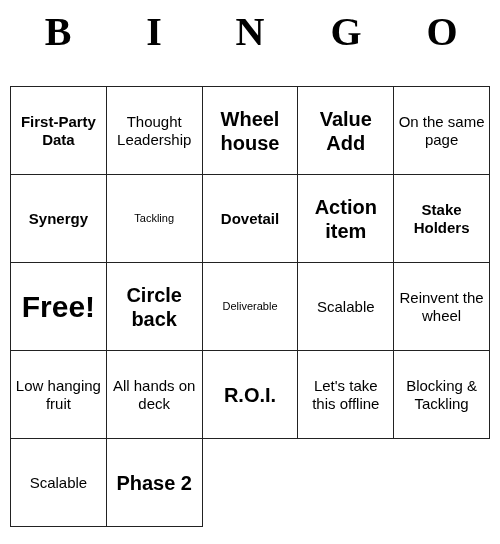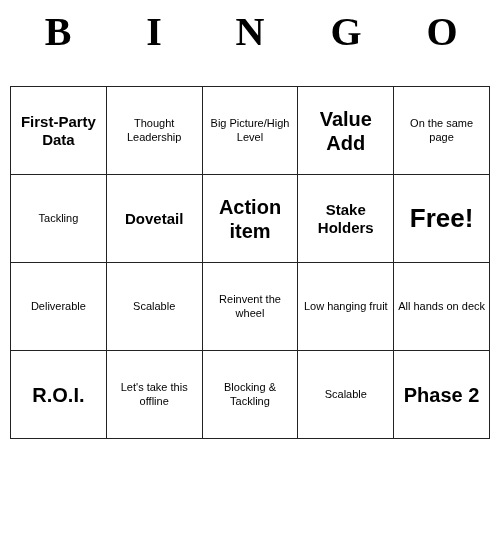--- a/index.html
+++ b/index.html
@@ -69,29 +69,29 @@
       font-size: 20px;
       font-weight: bold;
     }
 
     .size-medium {
       font-size: 15px;
       font-weight: bold;
     }
 
     .size-normal {
-      font-size: 11px;
+      font-size: 15px;
     }
 
     .size-small {
       font-size: 11px;
     }
 
     .free-cell {
-      font-size: 26px;
+      font-size: 30px;
       font-weight: bold;
     }
   </style>
 </head>
 <body>
 
 <div class="bingo-container">
   <div class="bingo-header">
     <div class="bingo-letter">B</div>
     <div class="bingo-letter">I</div>
@@ -100,42 +100,48 @@
     <div class="bingo-letter">O</div>
   </div>
   <div class="bingo-grid" id="grid-container">
   <div class="bingo-cell">
         <span class="size-medium">First-Party Data</span>
       </div>
       <div class="bingo-cell">
         <span class="size-normal">Thought Leadership</span>
       </div>
       <div class="bingo-cell">
-        <span class="size-small">Big Picture/High Level</span>
+        <span class="size-large">Wheel house</span>
       </div>
       <div class="bingo-cell">
         <span class="size-large">Value Add</span>
       </div>
       <div class="bingo-cell">
         <span class="size-normal">On the same page</span>
+      </div>
+      <div class="bingo-cell">
+        <span class="size-medium">Synergy</span>
       </div>
       <div class="bingo-cell">
         <span class="size-small">Tackling</span>
       </div>
       <div class="bingo-cell">
         <span class="size-medium">Dovetail</span>
       </div>
       <div class="bingo-cell">
         <span class="size-large">Action item</span>
       </div>
       <div class="bingo-cell">
         <span class="size-medium">Stake Holders</span>
       </div>
       <div class="bingo-cell">
         <span class="free-cell">Free!</span>
+      </div>
+      <div class="bingo-cell">
+        <span class="size-large">Circle back</span>
       </div>
       <div class="bingo-cell">
         <span class="size-small">Deliverable</span>
       </div>
       <div class="bingo-cell">
         <span class="size-normal">Scalable</span>
       </div>
       <div class="bingo-cell">
         <span class="size-normal">Reinvent the wheel</span>
       </div>

